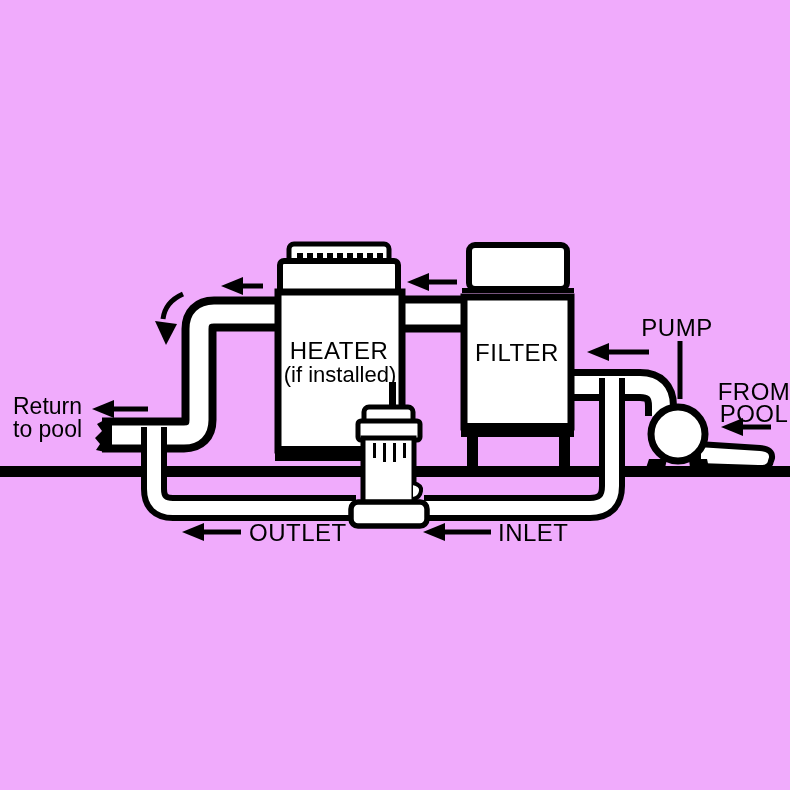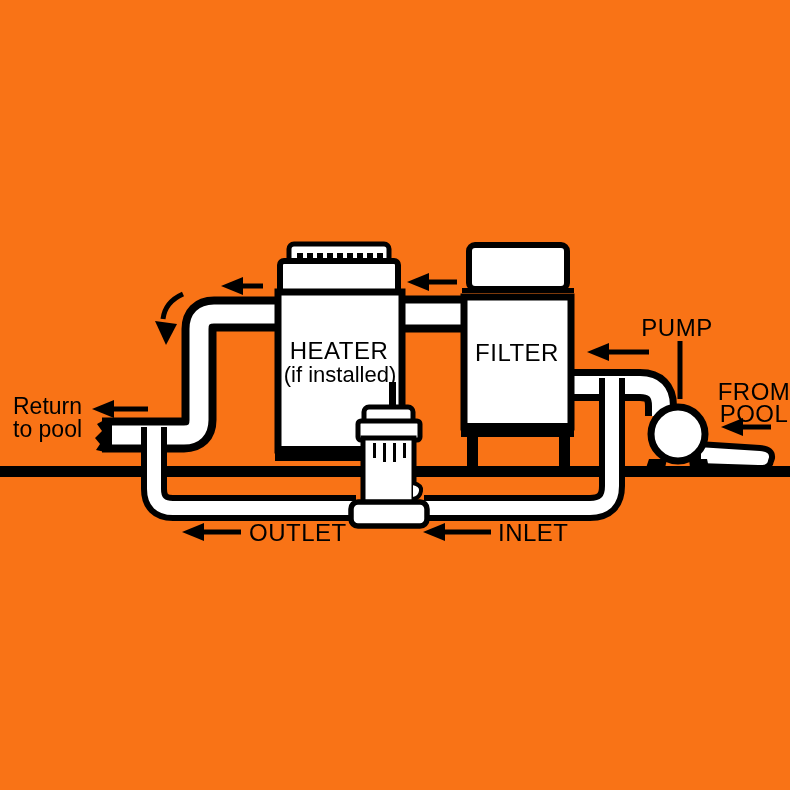--- a/index.html
+++ b/index.html
@@ -1,16 +1,16 @@
 <!DOCTYPE html>
 <html><head>
 <meta charset="utf-8">
 <style>
   html,body{margin:0;padding:0;background:#ffffff;}
-  .stage{position:relative;width:790px;height:790px;background:#f97316;overflow:hidden;}
+  .stage{position:relative;width:790px;height:790px;background:#f0abfc;overflow:hidden;}
   svg{display:block;}
   text{font-family:"Liberation Sans", sans-serif;fill:#000000;}
   .lbl-caps{font-size:24px;letter-spacing:0.5px;}
   .lbl-mixed{font-size:23px;}
   .lbl-note{font-size:22px;}
 </style>
 </head>
 <body>
 
 <div class="stage">

